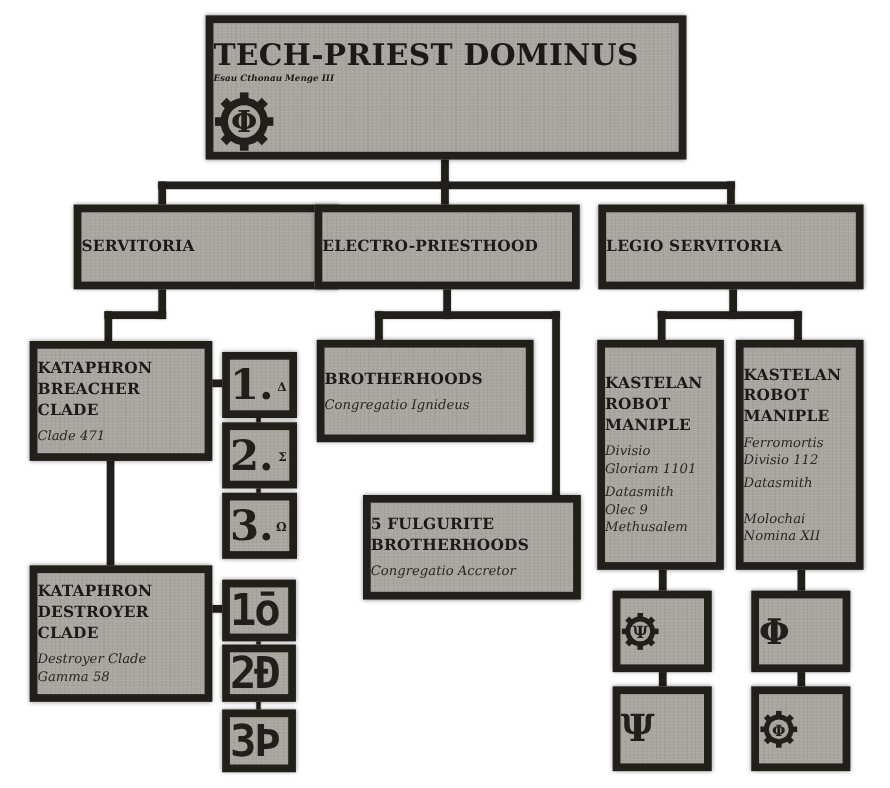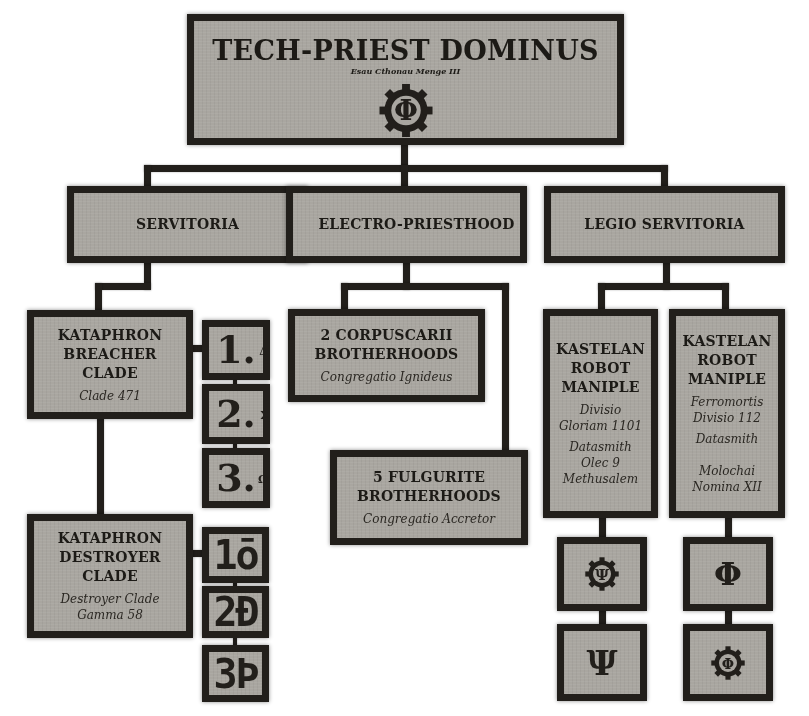--- a/index.html
+++ b/index.html
@@ -3,21 +3,21 @@
 <meta charset="utf-8">
 <style>
   html, body { margin:0; padding:0; background:#ffffff; }
   body { width:809px; height:716px; position:relative; overflow:hidden;
          font-family:"DejaVu Serif", "Liberation Serif", serif; color:#1c1a16; }
   .box { position:absolute; box-sizing:border-box; background:#a9a6a0;
          border:7px solid #221f1b; box-shadow:0 0 4px rgba(0,0,0,0.45);
          background-image:
            repeating-linear-gradient(0deg, rgba(255,255,255,0.05) 0 1px, transparent 1px 3px),
            repeating-linear-gradient(90deg, rgba(0,0,0,0.04) 0 1px, transparent 1px 4px);
-         display:flex; flex-direction:column; align-items:center; justify-content:center; text-align:center; }
+         display:flex; flex-direction:column; align-items:flex-start; justify-content:center; text-align:center; }
   .line { position:absolute; background:#221f1b; box-shadow:0 0 2px rgba(0,0,0,0.35); }
   .title { font-weight:bold; font-size:14px; line-height:19px; letter-spacing:0.2px; }
   .sub { font-style:italic; font-size:12px; line-height:16px; margin-top:5px; color:#2a2722; }
   .top-title { font-weight:bold; font-size:27px; line-height:28px; letter-spacing:0.3px; }
   .top-sub { font-style:italic; font-weight:bold; font-size:8px; margin-top:1px; }
   .numeral { font-weight:bold; font-size:38px; line-height:40px; position:relative; color:#221f1b; }
   .numeral .sup { font-size:11px; position:absolute; top:2px; right:-12px; }
   .numeral .dot { font-size:38px; }
   .glyph { font-family:"DejaVu Sans Mono", monospace; font-weight:bold; font-size:40px; color:#221f1b; letter-spacing:-2px; }
   .icon { font-weight:bold; color:#221f1b; }
@@ -68,21 +68,21 @@
       <rect x="24" y="1" width="8" height="10" transform="rotate(315 28 28)"></rect>
     </g>
     <circle cx="28" cy="28" r="15" fill="#a9a6a0"></circle>
     <text x="28" y="38" text-anchor="middle" font-family="DejaVu Serif, serif" font-weight="bold" font-size="28" fill="#221f1b">Φ</text>
   </svg>
 </div>
 
 <div class="box" style="left:27px;top:186px;width:241px;height:77px;margin-left:40px;">
   <div class="title">SERVITORIA</div>
 </div>
-<div class="box" style="left:286px;top:186px;width:241px;height:77px;padding-left:20px;">
+<div class="box" style="left:286px;top:186px;width:241px;height:77px;">
   <div class="title">ELECTRO-PRIESTHOOD</div>
 </div>
 <div class="box" style="left:544px;top:186px;width:241px;height:77px;">
   <div class="title">LEGIO SERVITORIA</div>
 </div>
 
 <div class="box" style="left:27px;top:310px;width:166px;height:109px;">
   <div class="title">KATAPHRON</div>
   <div class="title">BREACHER</div>
   <div class="title">CLADE</div>
@@ -111,21 +111,20 @@
   <div class="glyph">1ō</div>
 </div>
 <div class="box" style="left:202px;top:586px;width:67px;height:52px;">
   <div class="glyph">2Ð</div>
 </div>
 <div class="box" style="left:202px;top:645px;width:67px;height:57px;">
   <div class="glyph">3Þ</div>
 </div>
 
 <div class="box" style="left:288px;top:309px;width:197px;height:93px;">
-  <div class="title">2 CORPUSCARII</div>
   <div class="title">BROTHERHOODS</div>
   <div class="sub">Congregatio Ignideus</div>
 </div>
 <div class="box" style="left:330px;top:450px;width:198px;height:95px;">
   <div class="title">5 FULGURITE</div>
   <div class="title">BROTHERHOODS</div>
   <div class="sub">Congregatio Accretor</div>
 </div>
 
 <div class="box" style="left:543px;top:309px;width:115px;height:209px;">

